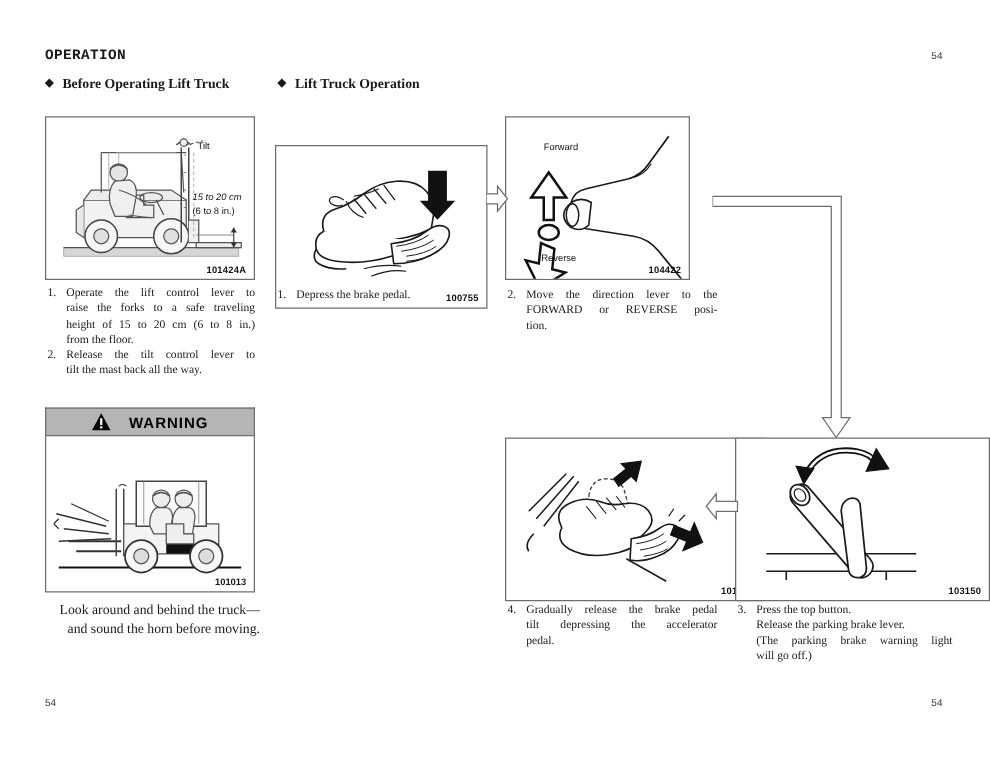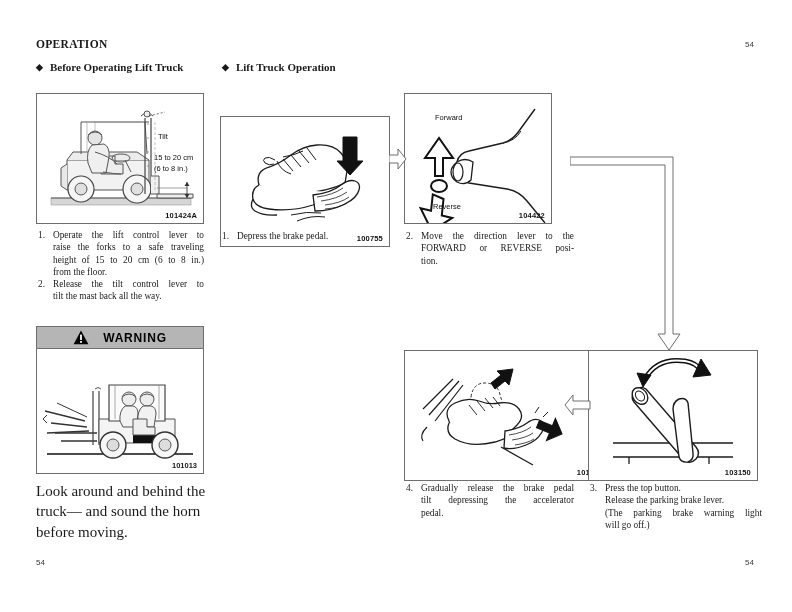--- a/index.html
+++ b/index.html
@@ -14,21 +14,21 @@
     font-family: "Liberation Serif", serif;
     color: #1a1a1a;
     overflow: hidden;
   }
 
   
   #page-header-title {
     position: absolute;
     left: 36px;
     top: 38px;
-    font-family: Liberation Serif, serif;
+    font-family: Liberation Mono, monospace;
     font-weight: bold;
     font-size: 11.5px;
     letter-spacing: 0.3px;
   }
   .folio {
     position: absolute;
     font-family: "Liberation Sans", sans-serif;
     font-size: 8px;
     color: #3a3a3a;
   }
@@ -76,21 +76,21 @@
     color: #111;
     white-space: pre;
     line-height: 1.25;
   }
   .panel svg { display: block; }
 
   #panel-forklift-tilt { left: 36px;  top: 93px;  width: 168px; height: 131px; }
   #panel-brake-pedal   { left: 220px; top: 93px;  width: 170px; height: 131px; margin-top: 23px; }
   #panel-direction-lever { left: 404px; top: 93px; width: 148px; height: 131px; }
   #panel-accelerator   { left: 404px; top: 350px; width: 206px; height: 131px; }
-  #panel-parking-brake { left: 588px; top: 350px; width: 170px; height: 131px; }
+  #panel-parking-brake { left: 588px; top: 350px; width: 204px; height: 131px; }
 
   
   .caption {
     position: absolute;
     font-family: "Liberation Serif", serif;
     font-size: 9.3px;
     line-height: 1.32;
     text-align: justify;
   }
   .caption ol {
@@ -113,21 +113,21 @@
   .caption li .ln.j {
     text-align: justify;
     text-align-last: justify;
   }
 
   #caption-forklift { left: 38px;  top: 229px; width: 166px; }
   #caption-brake    { left: 222px; top: 230px; width: 166px; }
   #caption-direction{ left: 406px; top: 230px; width: 168px; }
   #caption-accel    { left: 406px; top: 482px; width: 168px; }
   #caption-parking  { left: 590px; top: 482px; width: 172px; }
-  #caption-warning  { left: 36px;  top: 481px; width: 172px; font-size: 15px; line-height: 1.35; text-align: left; }
+  #caption-warning  { left: 36px;  top: 481px; width: 172px; font-size: 11px; line-height: 1.35; text-align: right; }
 
   
   #warning-block {
     position: absolute;
     left: 36px;
     top: 326px;
     width: 168px;
     height: 148px;
     box-sizing: border-box;
   }
@@ -230,22 +230,22 @@
       <path d="M120 94 L150 94" stroke="#777" stroke-width="0.7"></path>
 
       <line x1="150" y1="88" x2="150" y2="104" stroke="#333" stroke-width="0.9"></line>
       <path d="M150 88 l-2.5 4 l5 0 z" fill="#333" stroke="none"></path>
       <path d="M150 104 l-2.5 -4 l5 0 z" fill="#333" stroke="none"></path>
 
       <path d="M112 22 L128 18" stroke="#333" stroke-width="0.7" stroke-dasharray="2,2"></path>
       <path d="M118 28 L118 98" stroke="#9a9a9a" stroke-width="0.6" stroke-dasharray="3,2"></path>
     </g>
   </svg>
-  <div class="fig-lbl" style="left:121px; top:18px;margin-top:20px;">Tilt</div>
-  <div class="fig-lbl" style="left:117px; top:59px;">15 to 20 cm</div>
+  <div class="fig-lbl" style="left:121px; top:18px;">Tilt</div>
+  <div class="fig-lbl" style="left:117px; top:59px;font-style:italic;">15 to 20 cm</div>
   <div class="fig-lbl" style="left:117px; top:70px;">(6 to 8 in.)</div>
   <div class="fig-id">101424A</div>
 </div>
 
 <div class="caption" id="caption-forklift">
   <ol>
     <li>
       <span class="num">1.</span>
       <span class="ln j">Operate the lift control lever to</span>
       <span class="ln j">raise the forks to a safe traveling</span>

